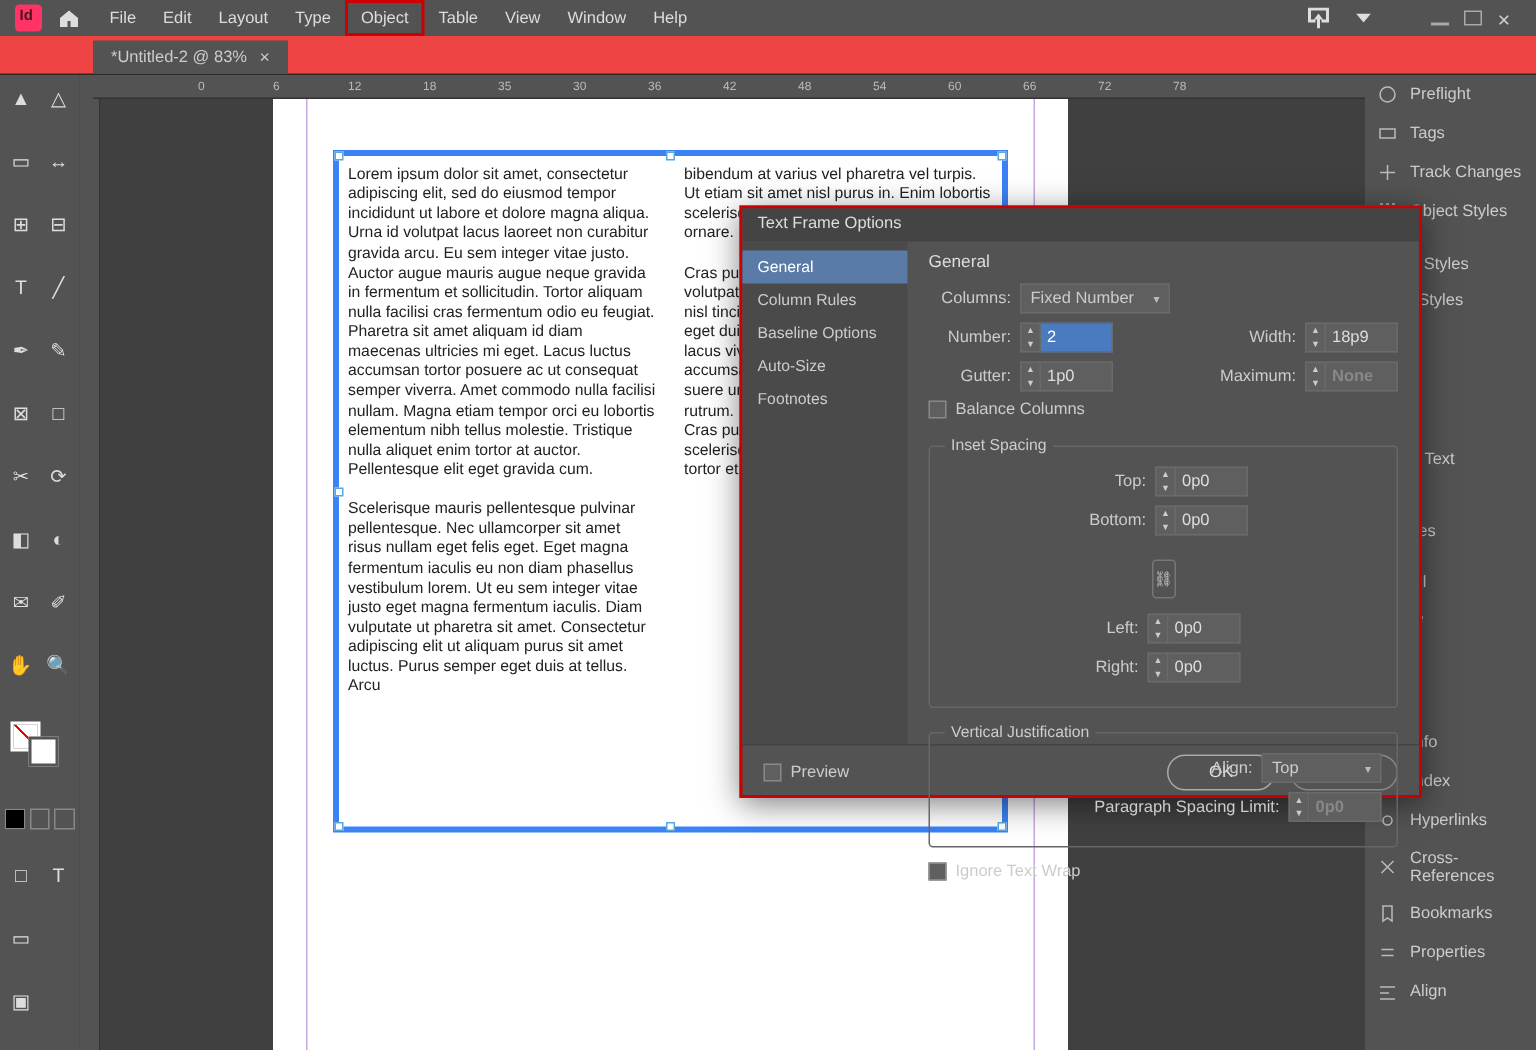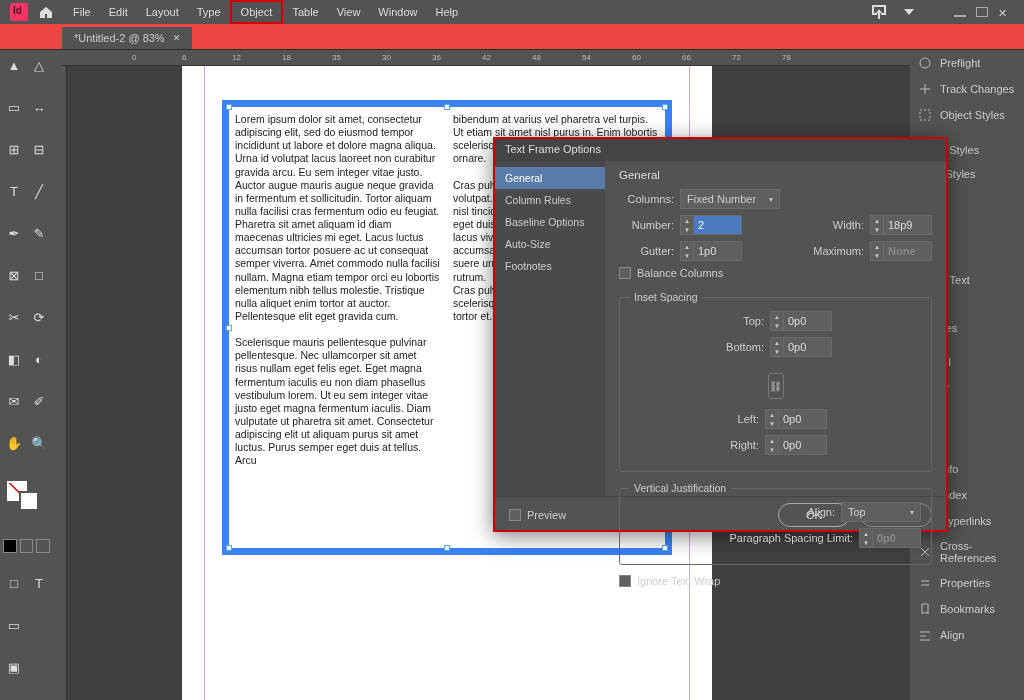--- a/index.html
+++ b/index.html
@@ -22,21 +22,21 @@
 .toolcol .swatch .f{width:20px;height:20px;border:2px solid #fff;background:linear-gradient(45deg,#fff 48%,red 48%,red 55%,#fff 55%);position:absolute;left:4px;top:0;}
 .toolcol .swatch .b{width:20px;height:20px;border:2px solid #555;background:#fff;position:absolute;left:16px;top:10px;}
 .toolcol .mini{grid-column:1/3;display:flex;gap:3px;margin-top:4px;}
 .toolcol .mini div{width:14px;height:14px;border:1px solid #888;}
 .rulerH{position:absolute;left:62px;top:50px;right:114px;height:16px;background:#535353;border-bottom:1px solid #333;}
 .rulerV{position:absolute;left:53px;top:50px;width:14px;height:650px;background:#535353;border-right:1px solid #333;}
 .rulerH .tick{position:absolute;top:3px;font-size:8px;color:#bbb;}
 .canvas{position:absolute;left:67px;top:66px;right:114px;bottom:0;background:#404040;overflow:hidden;}
 .page{position:absolute;left:115px;top:0;width:530px;height:690px;background:#fff;}
 .margin{position:absolute;left:22px;top:0;right:22px;bottom:0;border-left:1px solid #c8a8e0;border-right:1px solid #c8a8e0;}
-.tframe{position:absolute;left:40px;top:34px;width:450px;height:455px;border:7px solid #3b82f6;}
+.tframe{position:absolute;left:40px;top:34px;width:450px;height:455px;border:4px solid #3b82f6;}
 .tframe .col{position:absolute;top:4px;bottom:4px;width:210px;color:#222;font-size:10.5px;line-height:1.25;overflow:hidden;padding:2px;}
 .tframe .col.c1{left:4px;}
 .tframe .col.c2{right:4px;}
 .tframe .hnd{width:6px;height:6px;background:#fff;border:1px solid #5aa8e0;position:absolute;}
 .rpanel{position:absolute;right:0;top:50px;width:114px;height:650px;background:#535353;}
 .rpanel .row{display:flex;align-items:center;gap:8px;padding:6px 8px;color:#ddd;cursor:pointer;}
 .rpanel .row svg{flex-shrink:0;}
 .dialog{position:absolute;left:493px;top:137px;width:455px;height:395px;background:#535353;border:2px solid #c00;box-shadow:0 4px 20px rgba(0,0,0,.5);}
 .dialog .titlebar{height:22px;background:#444;padding:4px 10px;color:#ddd;}
 .dialog .body{display:flex;height:335px;}
@@ -183,20 +183,26 @@
 
 <div class="rpanel">
   <div class="row">
       <svg width="14" height="14">
         <circle cx="7" cy="7" r="5" fill="none" stroke="#bbb"></circle>
       </svg>
       <span>Preflight</span>
     </div>
   <div class="row">
       <svg width="14" height="14">
+        <rect x="2" y="4" width="10" height="6" fill="none" stroke="#bbb"></rect>
+      </svg>
+      <span>Tags</span>
+    </div>
+  <div class="row">
+      <svg width="14" height="14">
         <path d="M2 7h10M7 2v10" stroke="#bbb"></path>
       </svg>
       <span>Track Changes</span>
     </div>
   <div class="row">
       <svg width="14" height="14">
         <rect x="2" y="2" width="10" height="10" fill="none" stroke="#bbb" stroke-dasharray="2"></rect>
       </svg>
       <span>Object Styles</span>
     </div>
@@ -260,29 +266,29 @@
       <span>Hyperlinks</span>
     </div>
   <div class="row">
       <svg width="14" height="14">
         <path d="M3 3l8 8M11 3l-8 8" stroke="#bbb"></path>
       </svg>
       <span>Cross-References</span>
     </div>
   <div class="row">
       <svg width="14" height="14">
+        <path d="M4 2h6v10l-3-2-3 2z" fill="none" stroke="#bbb"></path>
+      </svg>
+      <span>Bookmarks</span>
+    </div>
+  <div class="row">
+      <svg width="14" height="14">
         <path d="M3 5h8M3 9h8" stroke="#bbb"></path>
       </svg>
       <span>Properties</span>
-    </div>
-  <div class="row">
-      <svg width="14" height="14">
-        <path d="M4 2h6v10l-3-2-3 2z" fill="none" stroke="#bbb"></path>
-      </svg>
-      <span>Bookmarks</span>
     </div>
   <div class="row">
       <svg width="14" height="14">
         <path d="M2 4h10M2 8h6M2 12h10" stroke="#bbb"></path>
       </svg>
       <span>Align</span>
     </div>
 </div>
 
 <div class="dialog">

